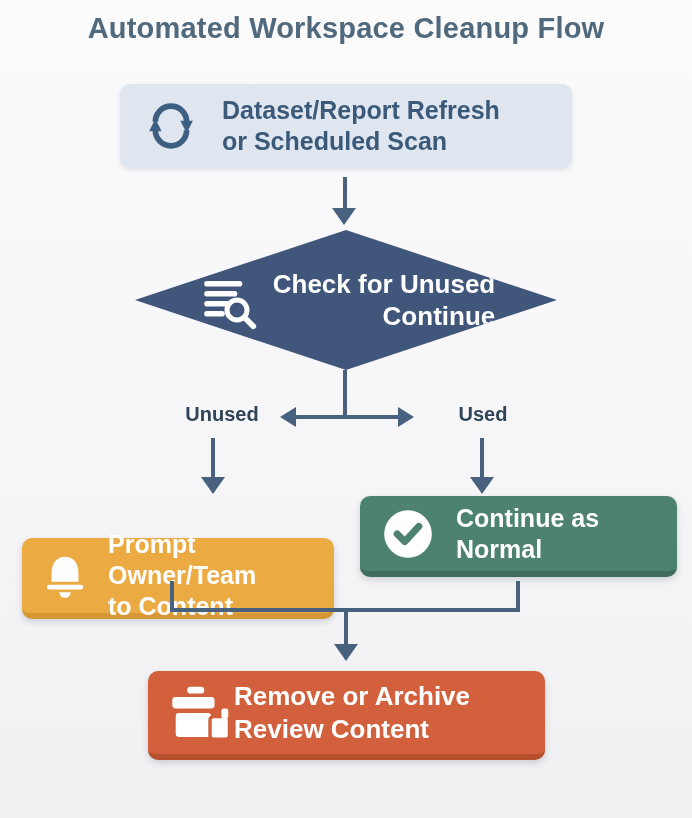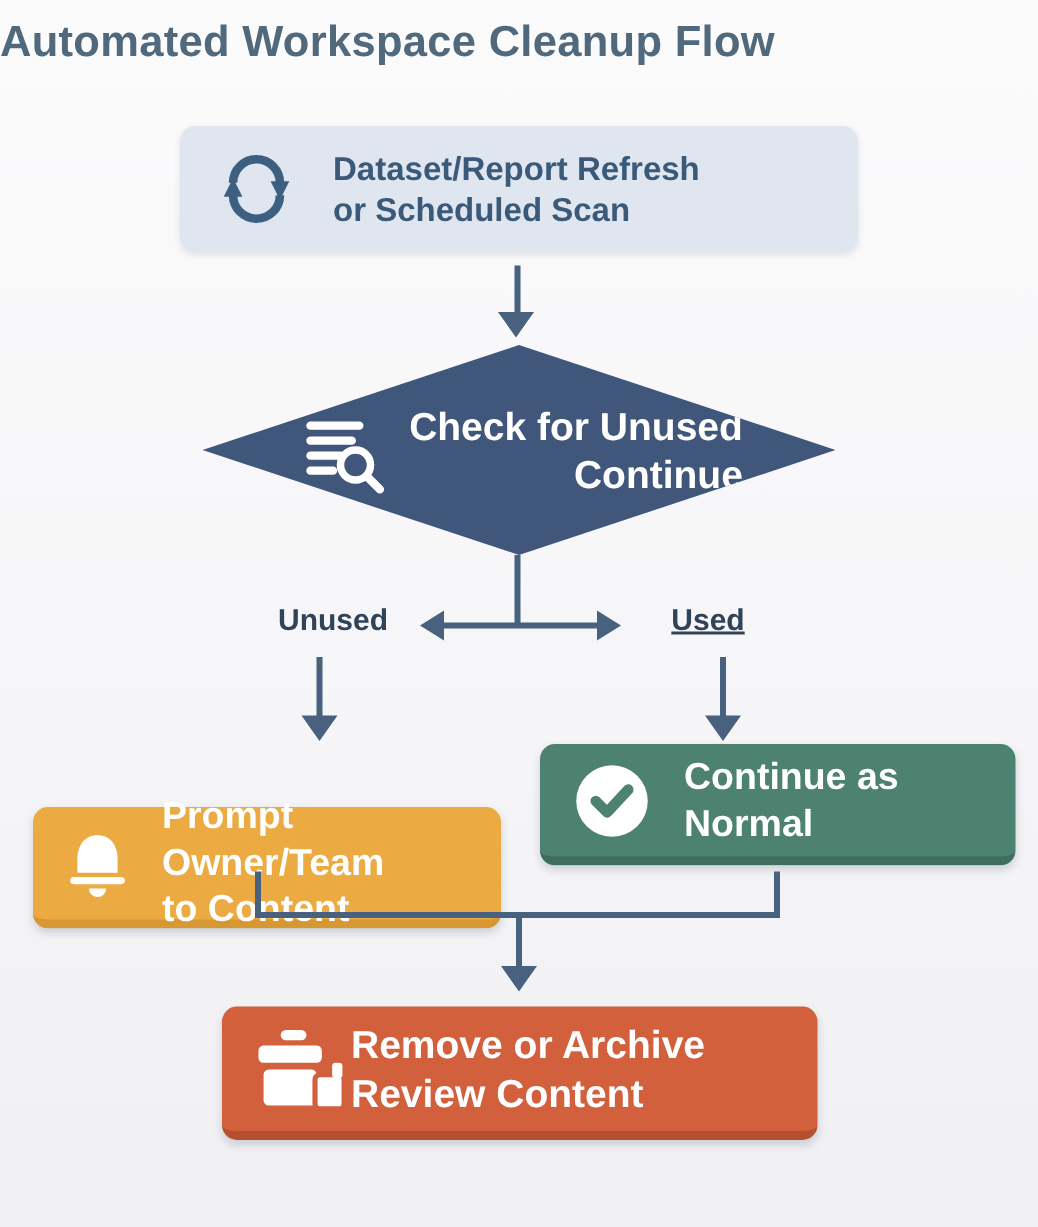--- a/index.html
+++ b/index.html
@@ -1,29 +1,29 @@
 <!DOCTYPE html>
 <html><head>
 <meta charset="utf-8">
 <style>
   * { margin:0; padding:0; box-sizing:border-box; }
   html,body { background:#e8e8ea; }
   body { font-family:"Liberation Sans", sans-serif; }
   .canvas{ position:relative; width:692px; height:818px; margin:0 auto; overflow:hidden;
            background:linear-gradient(180deg,#fbfbfc 0%, #f6f6f8 55%, #f0f0f3 100%); }
-  .title{ position:absolute; top:12px; left:0; width:100%; text-align:left;
+  .title{ position:absolute; top:12px; left:0; width:100%; text-align:center;
           font-size:29px; font-weight:600; color:#50697c; letter-spacing:.2px; }
   .node{ position:absolute; display:flex; align-items:center; border-radius:10px; }
   .node .txt{ font-weight:600; line-height:1.24; }
   .node .txt span{ display:block; }
   .shadow{ box-shadow:0 3px 6px rgba(70,80,100,.22); }
 
   .start{ left:120px; top:84px; width:452px; height:84px; background:#dfe6f0;
           box-shadow:0 2px 5px rgba(80,90,110,.15); padding-left:26px; }
-  .start .txt{ color:#3b5a7a; font-size:22px; margin-left:26px; }
+  .start .txt{ color:#3b5a7a; font-size:25px; margin-left:26px; }
 
   .diamond{ left:135px; top:230px; width:422px; height:140px; background:#41567b;
             clip-path:polygon(50% 0,100% 50%,50% 100%,0 50%);
             display:flex; align-items:center; justify-content:center; }
   .diamond .txt{ color:#fff; font-size:26px; margin-left:16px;text-align:right; }
 
   .prompt{ left:22px; top:496px; width:312px; height:81px; background:#ecaa42;
            border-bottom:6px solid #d79733; padding-left:20px;margin-top:42px; }
   .prompt .txt{ color:#fff; font-size:25px; margin-left:20px; }
 
@@ -87,21 +87,21 @@
       <span>Check for Unused</span>
       <span>Continue</span>
     </div>
   </div>
 
   <div class="v" style="left:343px; top:370px; height:47px;"></div>
   <div class="h" style="left:294px; top:415px; width:106px;"></div>
   <div class="al" style="left:280px; top:407px;"></div>
   <div class="ar" style="left:398px; top:407px;"></div>
   <div class="blabel" style="left:158px; top:403px; width:128px;">Unused</div>
-  <div class="blabel" style="left:420px; top:403px; width:104px;text-decoration:underline;">Used</div>
+  <div class="blabel" style="left:431px; top:403px; width:104px;">Used</div>
 
   <div class="v" style="left:211px; top:438px; height:40px;"></div>
   <div class="ad" style="left:201px; top:477px;"></div>
   <div class="v" style="left:480px; top:438px; height:40px;"></div>
   <div class="ad" style="left:470px; top:477px;"></div>
 
   <div class="node prompt shadow">
     <svg class="icon" width="46" height="46" viewBox="0 0 48 48">
       <path d="M24 4 C15 4 10 11 10 21 L10 30 L38 30 L38 21 C38 11 33 4 24 4 Z" fill="#fff"></path>
       <rect x="5" y="33" width="38" height="5" rx="2.5" fill="#fff"></rect>

